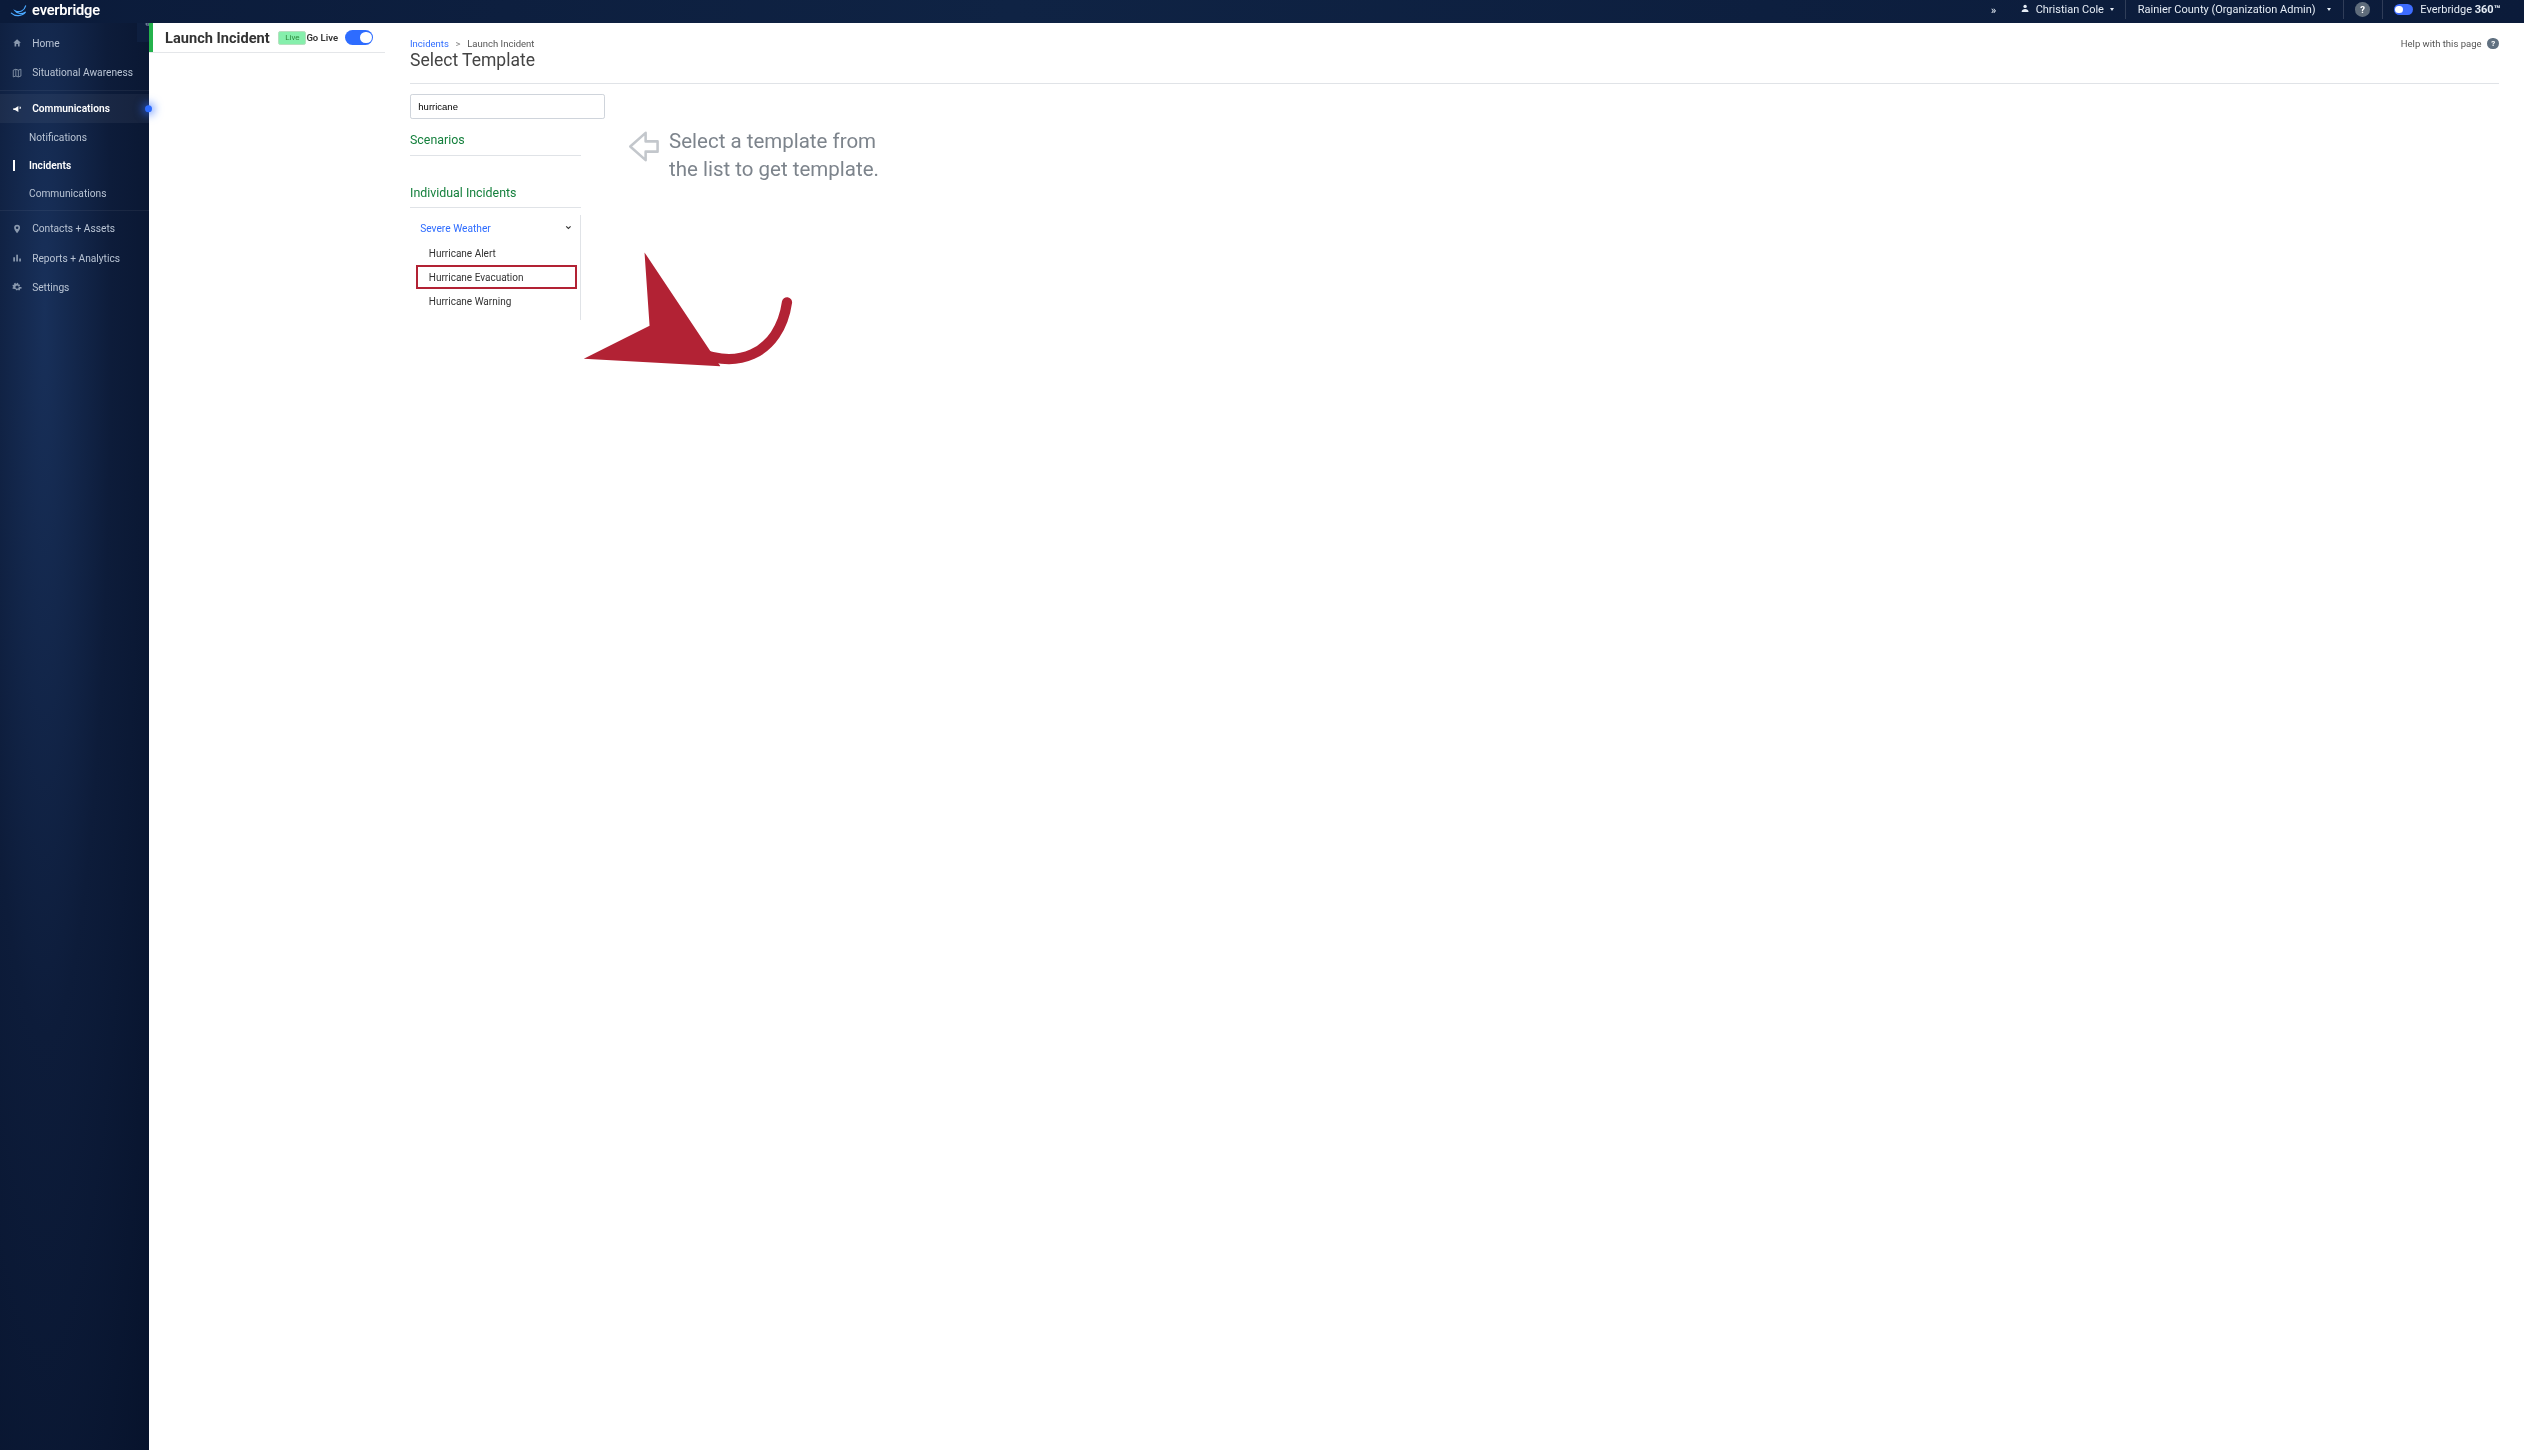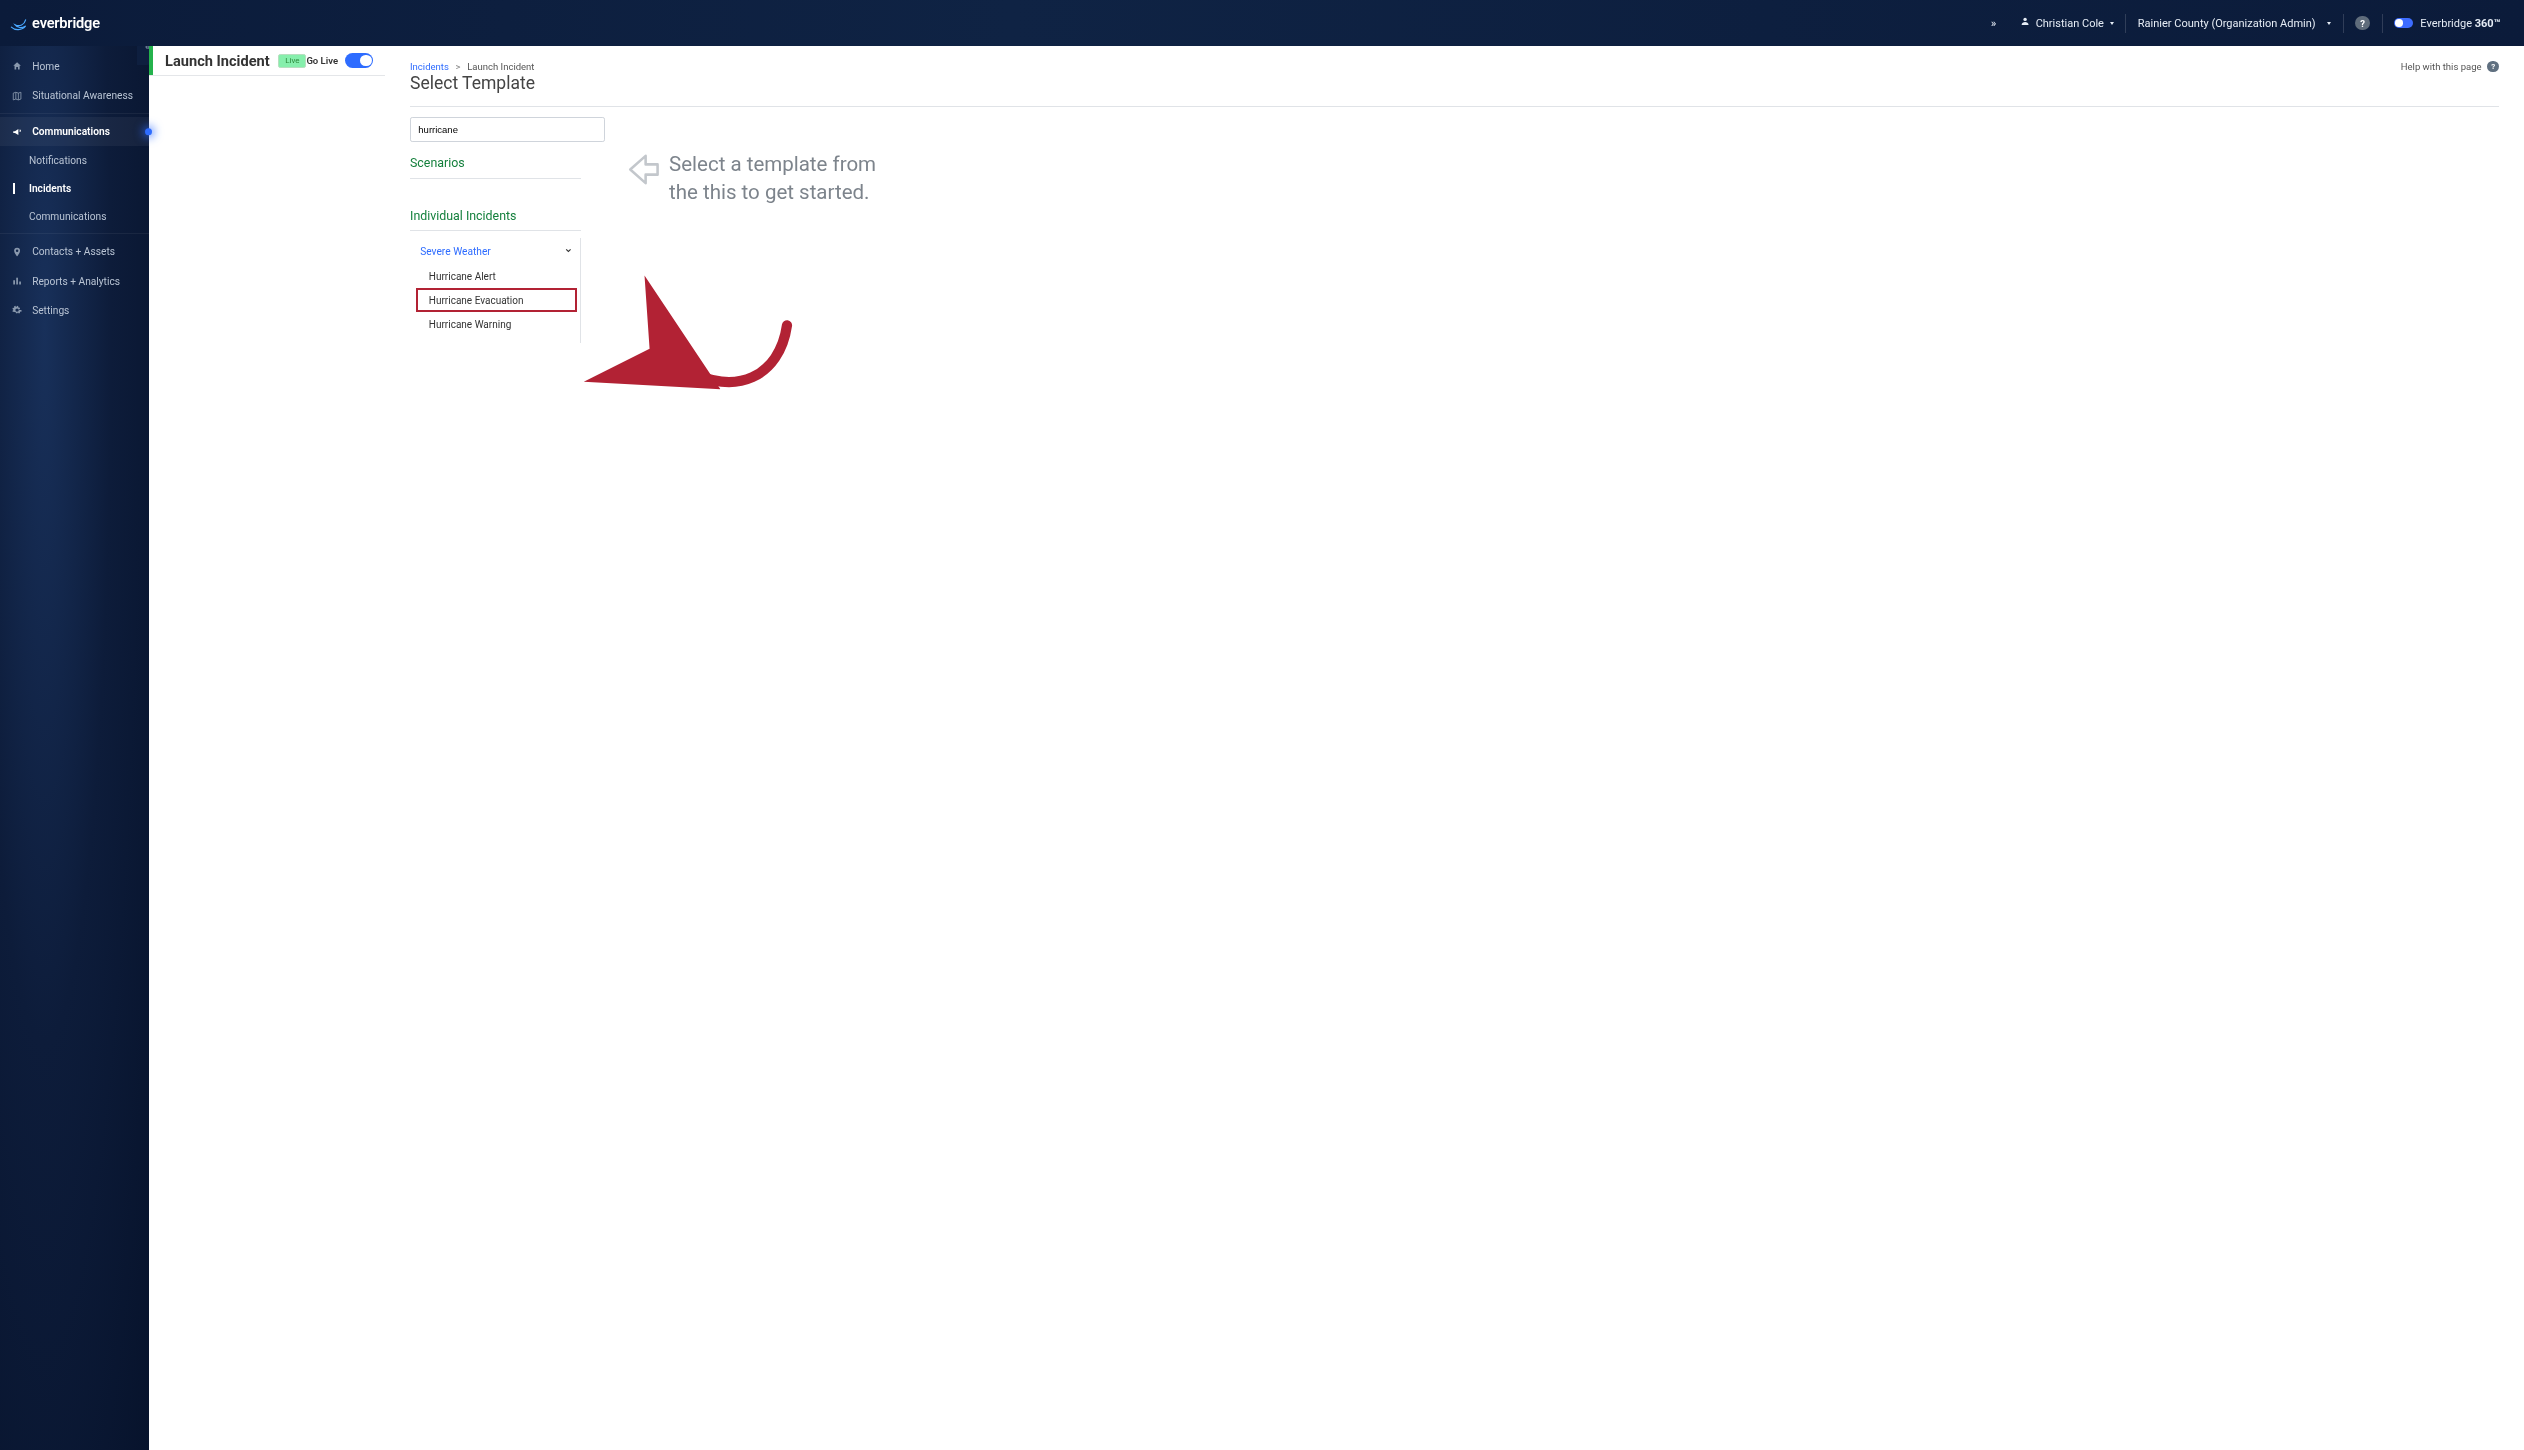--- a/index.html
+++ b/index.html
@@ -1,23 +1,23 @@
 <!DOCTYPE html>
 <html style="font-size:11.7px"><head>
 <meta charset="utf-8">
 <style>
   * { box-sizing: border-box; margin: 0; padding: 0; }
   html, body { height: 100%; width: 100%; font-family: -apple-system, BlinkMacSystemFont, "Segoe UI", Roboto, Arial, sans-serif; }
   body { display: flex; flex-direction: column; background: #fff; color: #333; }
 
   
   .header {
-    height: 46px;
+    height: 23px;
     background: linear-gradient(90deg, #0b1b3a 0%, #0f2344 40%, #0b1b3a 100%);
-    display: flex; align-items: center; justify-content: space-between;
+    display: flex; align-items: flex-start; justify-content: space-between;
     padding: 0 11.7px 0 5.8px; color: #e5ecf5; position: relative; z-index: 5;
   }
   .logo { display: flex; align-items: center; gap: 4.4px; padding-left: 2.9px; }
   .logo-text { font-weight: 600; font-size: 14.6px; color: #fff; letter-spacing: -0.2px; }
   .logo-icon svg { display: block; }
   .header-right { display: flex; align-items: center; gap: 0; }
   .hr-item { display: flex; align-items: center; gap: 5.8px; padding: 0 11.7px; font-size: 11px; color: #e5ecf5; cursor: pointer; }
   .hr-sep { width: 0.7px; height: 19px; background: rgba(255,255,255,0.15); }
   .toggle {
     width: 19px; height: 10.2px; border-radius: 730px; background: #3d6cff; position: relative; display: inline-block;
@@ -300,21 +300,21 @@
         </div>
 
         <div class="right-col">
           <div class="ghost-arrow">
             <svg viewBox="0 0 48 48">
                 <path d="M30 8 L12 24 L30 40 L30 30 L44 30 L44 18 L30 18 Z" fill="none" stroke="#c3c7cc" stroke-width="3" stroke-linejoin="round"></path>
               </svg>
           </div>
           <div class="placeholder-msg">
             <div>Select a template from</div>
-            <div>the this to get started.</div>
+            <div>the list to get template.</div>
           </div>
         </div>
       </div>
 
       <div class="anno-arrow">
         <svg viewBox="0 0 200 140">
           <defs>
             <marker id="ahead" markerWidth="14" markerHeight="14" refX="4" refY="6" orient="auto">
               <path d="M12 0 L0 6 L12 12 L8 6 Z" fill="#b22234"></path>
             </marker>

